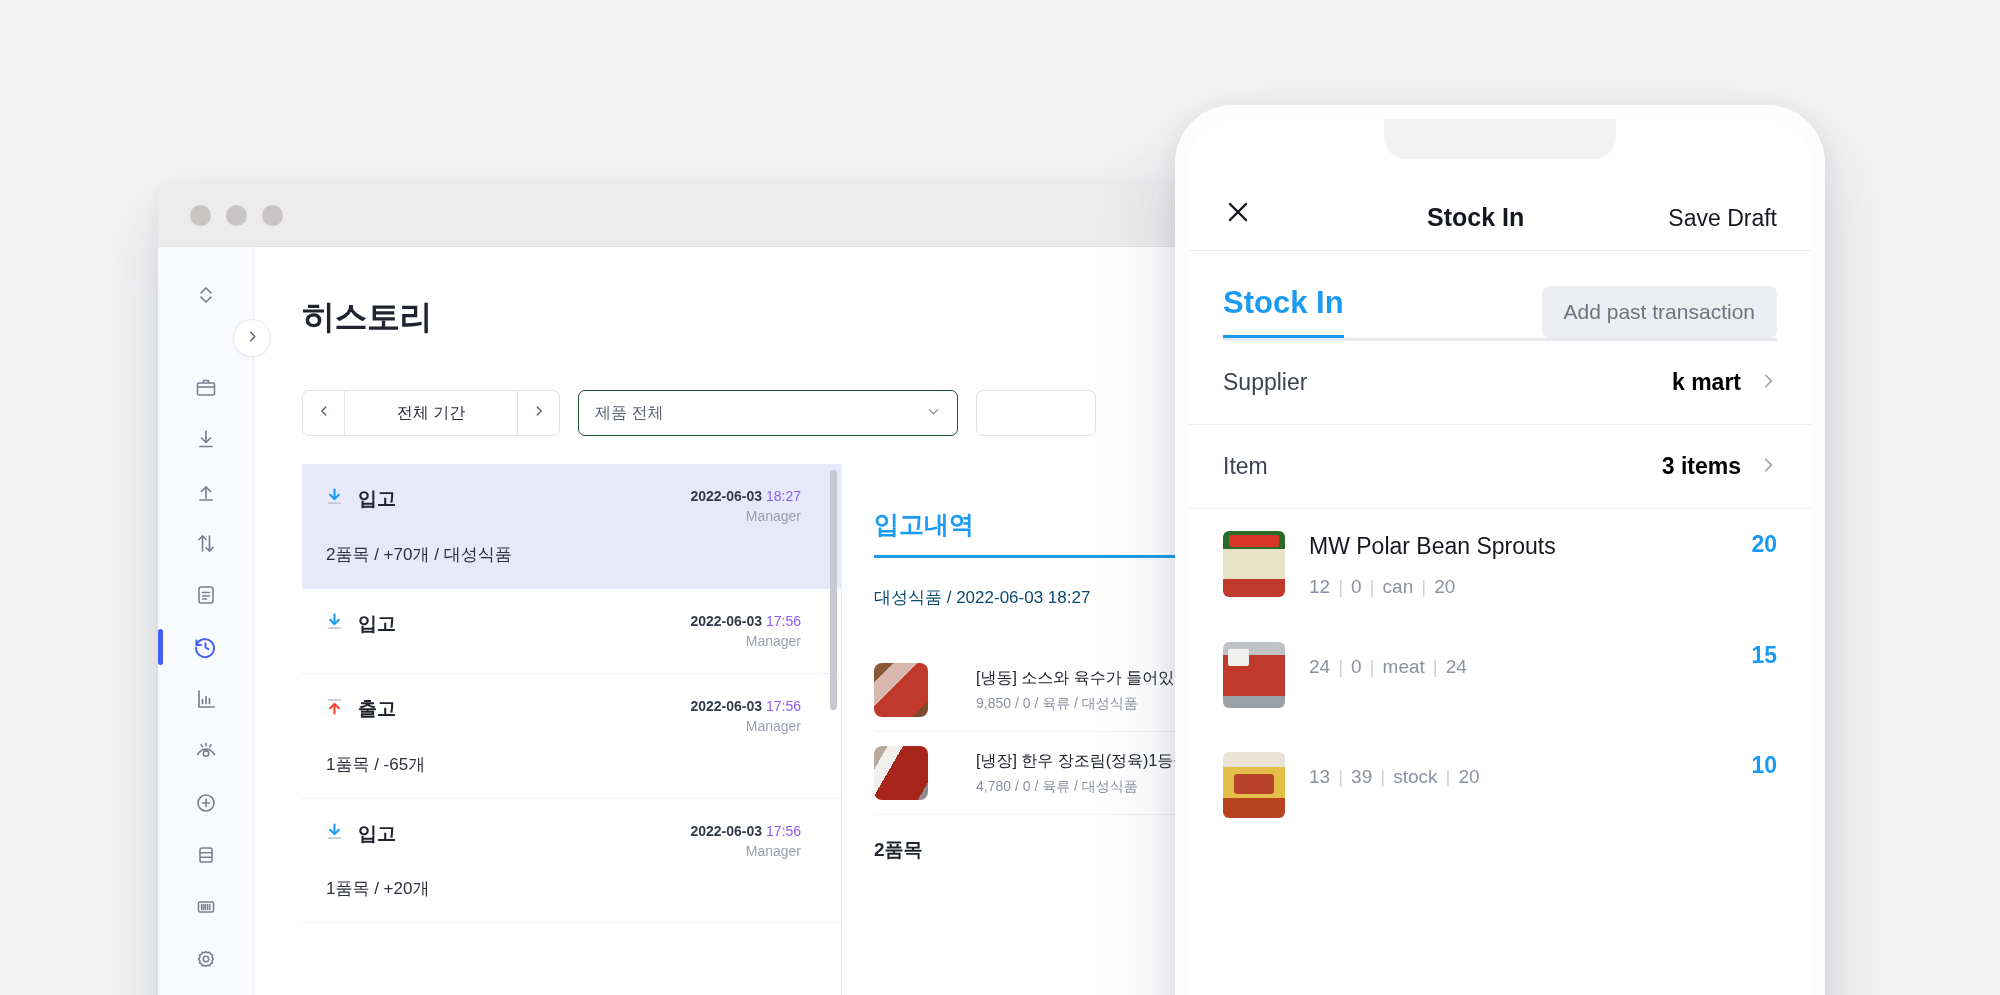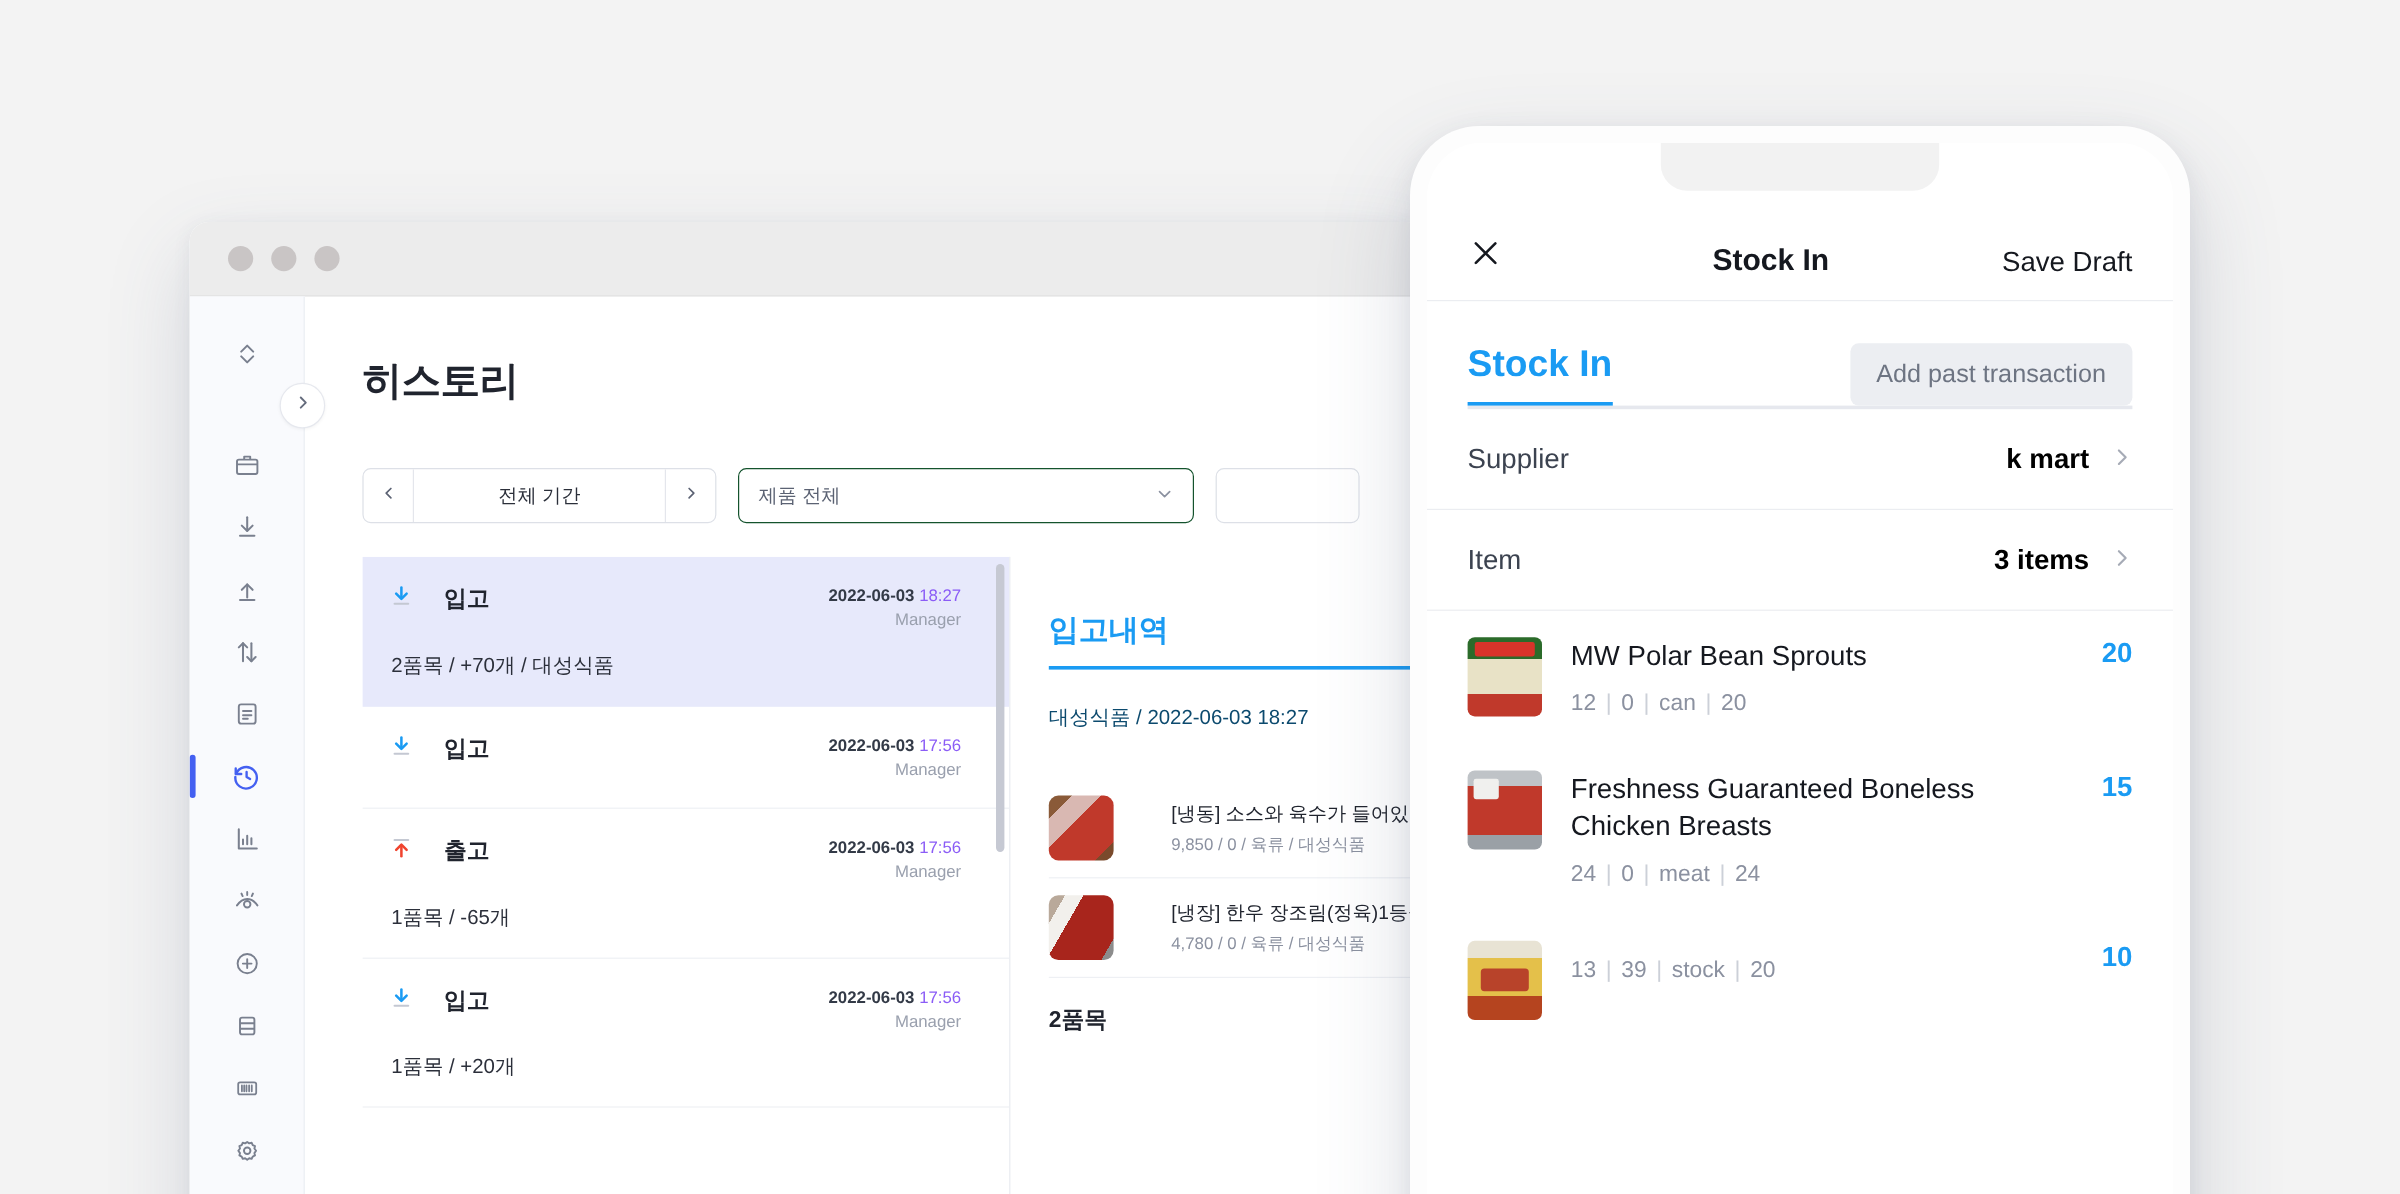--- a/index.html
+++ b/index.html
@@ -83,21 +83,21 @@
     font-size: 33px; font-weight: 700; color: #20242e;
     letter-spacing: -0.5px;
   }
 
   #filter-row {
     display: flex; align-items: center; gap: 18px;
     margin-top: 50px;
   }
   .period-picker {
     display: flex; align-items: stretch;
-    height: 46px; width: 295px;
+    height: 46px; width: 258px;
     border: 1px solid #dde0e7; border-radius: 7px;
     background: #fff; overflow: hidden;
   }
   .pp-arrow {
     width: 42px; display: flex; align-items: center; justify-content: center;
     color: #5b6273; font-size: 17px;
   }
   .pp-arrow.left { border-right: 1px solid #e4e6ec; }
   .pp-arrow.right { border-left: 1px solid #e4e6ec; }
   .pp-label {
@@ -128,21 +128,21 @@
   }
   .hist-item {
     padding: 22px 40px 22px 22px;
     border-bottom: 1px solid #eef0f4;
     position: relative;
   }
   .hist-item.selected { background: #e7e9fb; border-bottom-color: transparent; }
   .hist-top {
     display: flex; align-items: flex-start; justify-content: space-between;
   }
-  .hist-left { display: flex; align-items: flex-start; gap: 25px; }
+  .hist-left { display: flex; align-items: flex-start; gap: 13px; }
   .hist-kind { font-size: 19px; font-weight: 700; color: #20242e; }
   .hist-meta { text-align: right; line-height: 1.45; }
   .hist-date { font-size: 14px; font-weight: 700; color: #333a47; }
   .hist-date .t { font-weight: 400; color: #8b5cf6; }
   .hist-user { font-size: 14px; color: #9aa0ae; }
   .hist-sub { font-size: 17px; color: #2b2f3a; margin-top: 16px; margin-left: 2px; }
 
   #list-scrollbar {
     position: absolute; right: 4px; top: 6px;
     width: 7px; height: 240px; border-radius: 4px;
@@ -644,21 +644,20 @@
           <div class="m-item-meta">
             <span>12</span><span class="sep">|</span><span>0</span><span class="sep">|</span><span>can</span><span class="sep">|</span><span>20</span>
           </div>
         </div>
         <div class="m-item-qty">20</div>
       </div>
 
       <div class="m-item">
         <div class="m-thumb art-chicken"></div>
         <div class="m-item-body">
-          <div class="m-item-name">Freshness Guaranteed Boneless Chicken Breasts</div>
           <div class="m-item-meta">
             <span>24</span><span class="sep">|</span><span>0</span><span class="sep">|</span><span>meat</span><span class="sep">|</span><span>24</span>
           </div>
         </div>
         <div class="m-item-qty">15</div>
       </div>
 
       <div class="m-item">
         <div class="m-thumb art-broth"></div>
         <div class="m-item-body">

